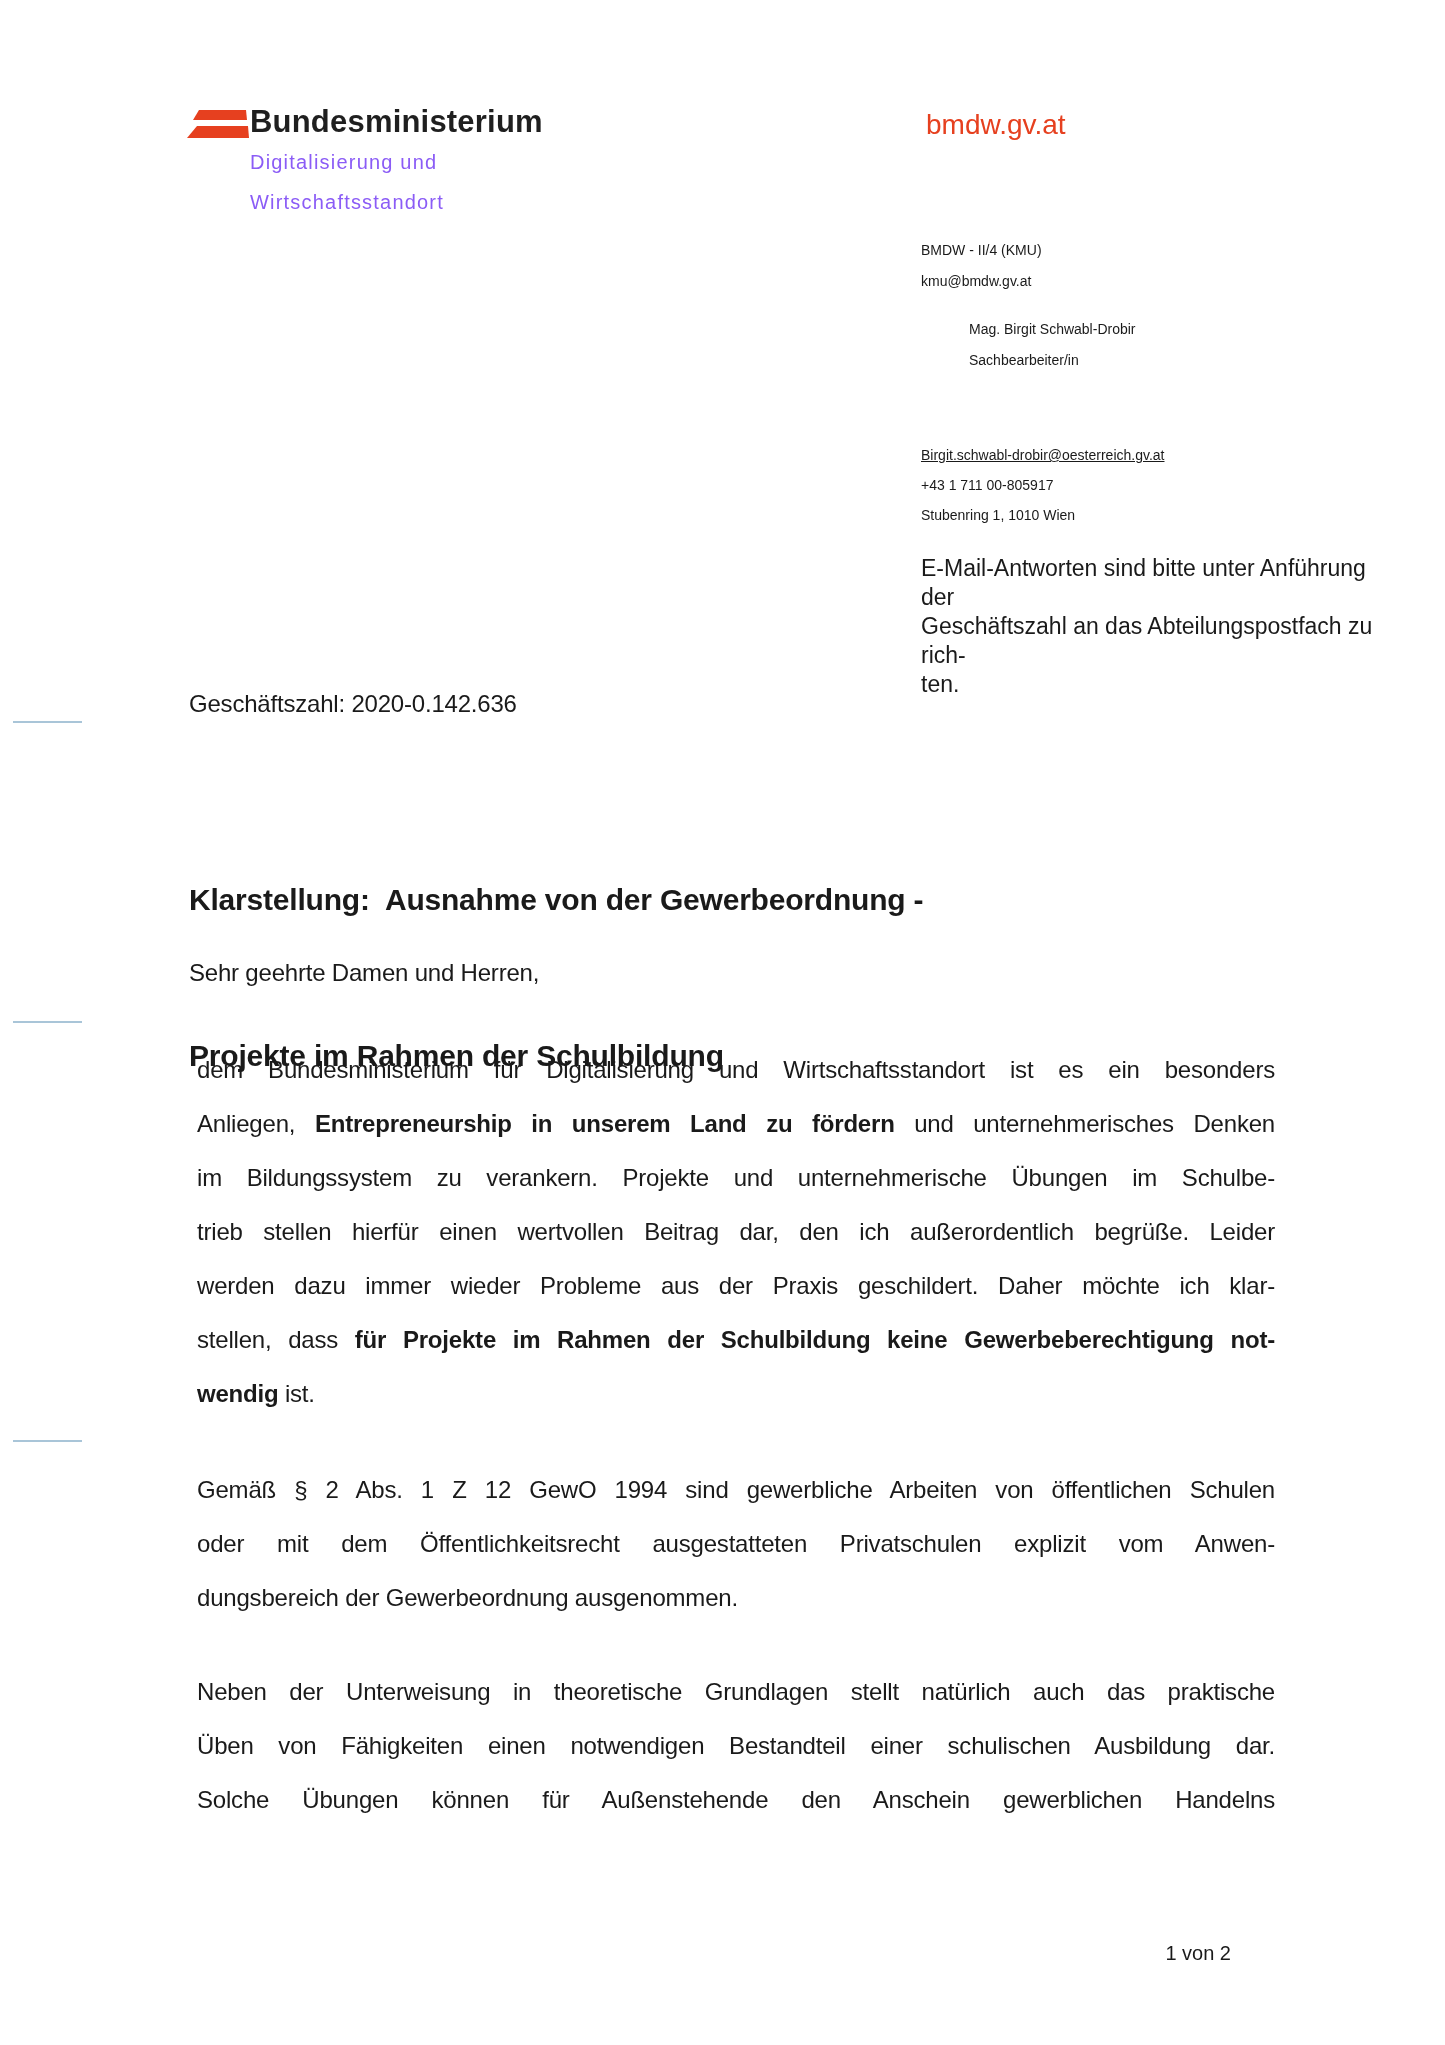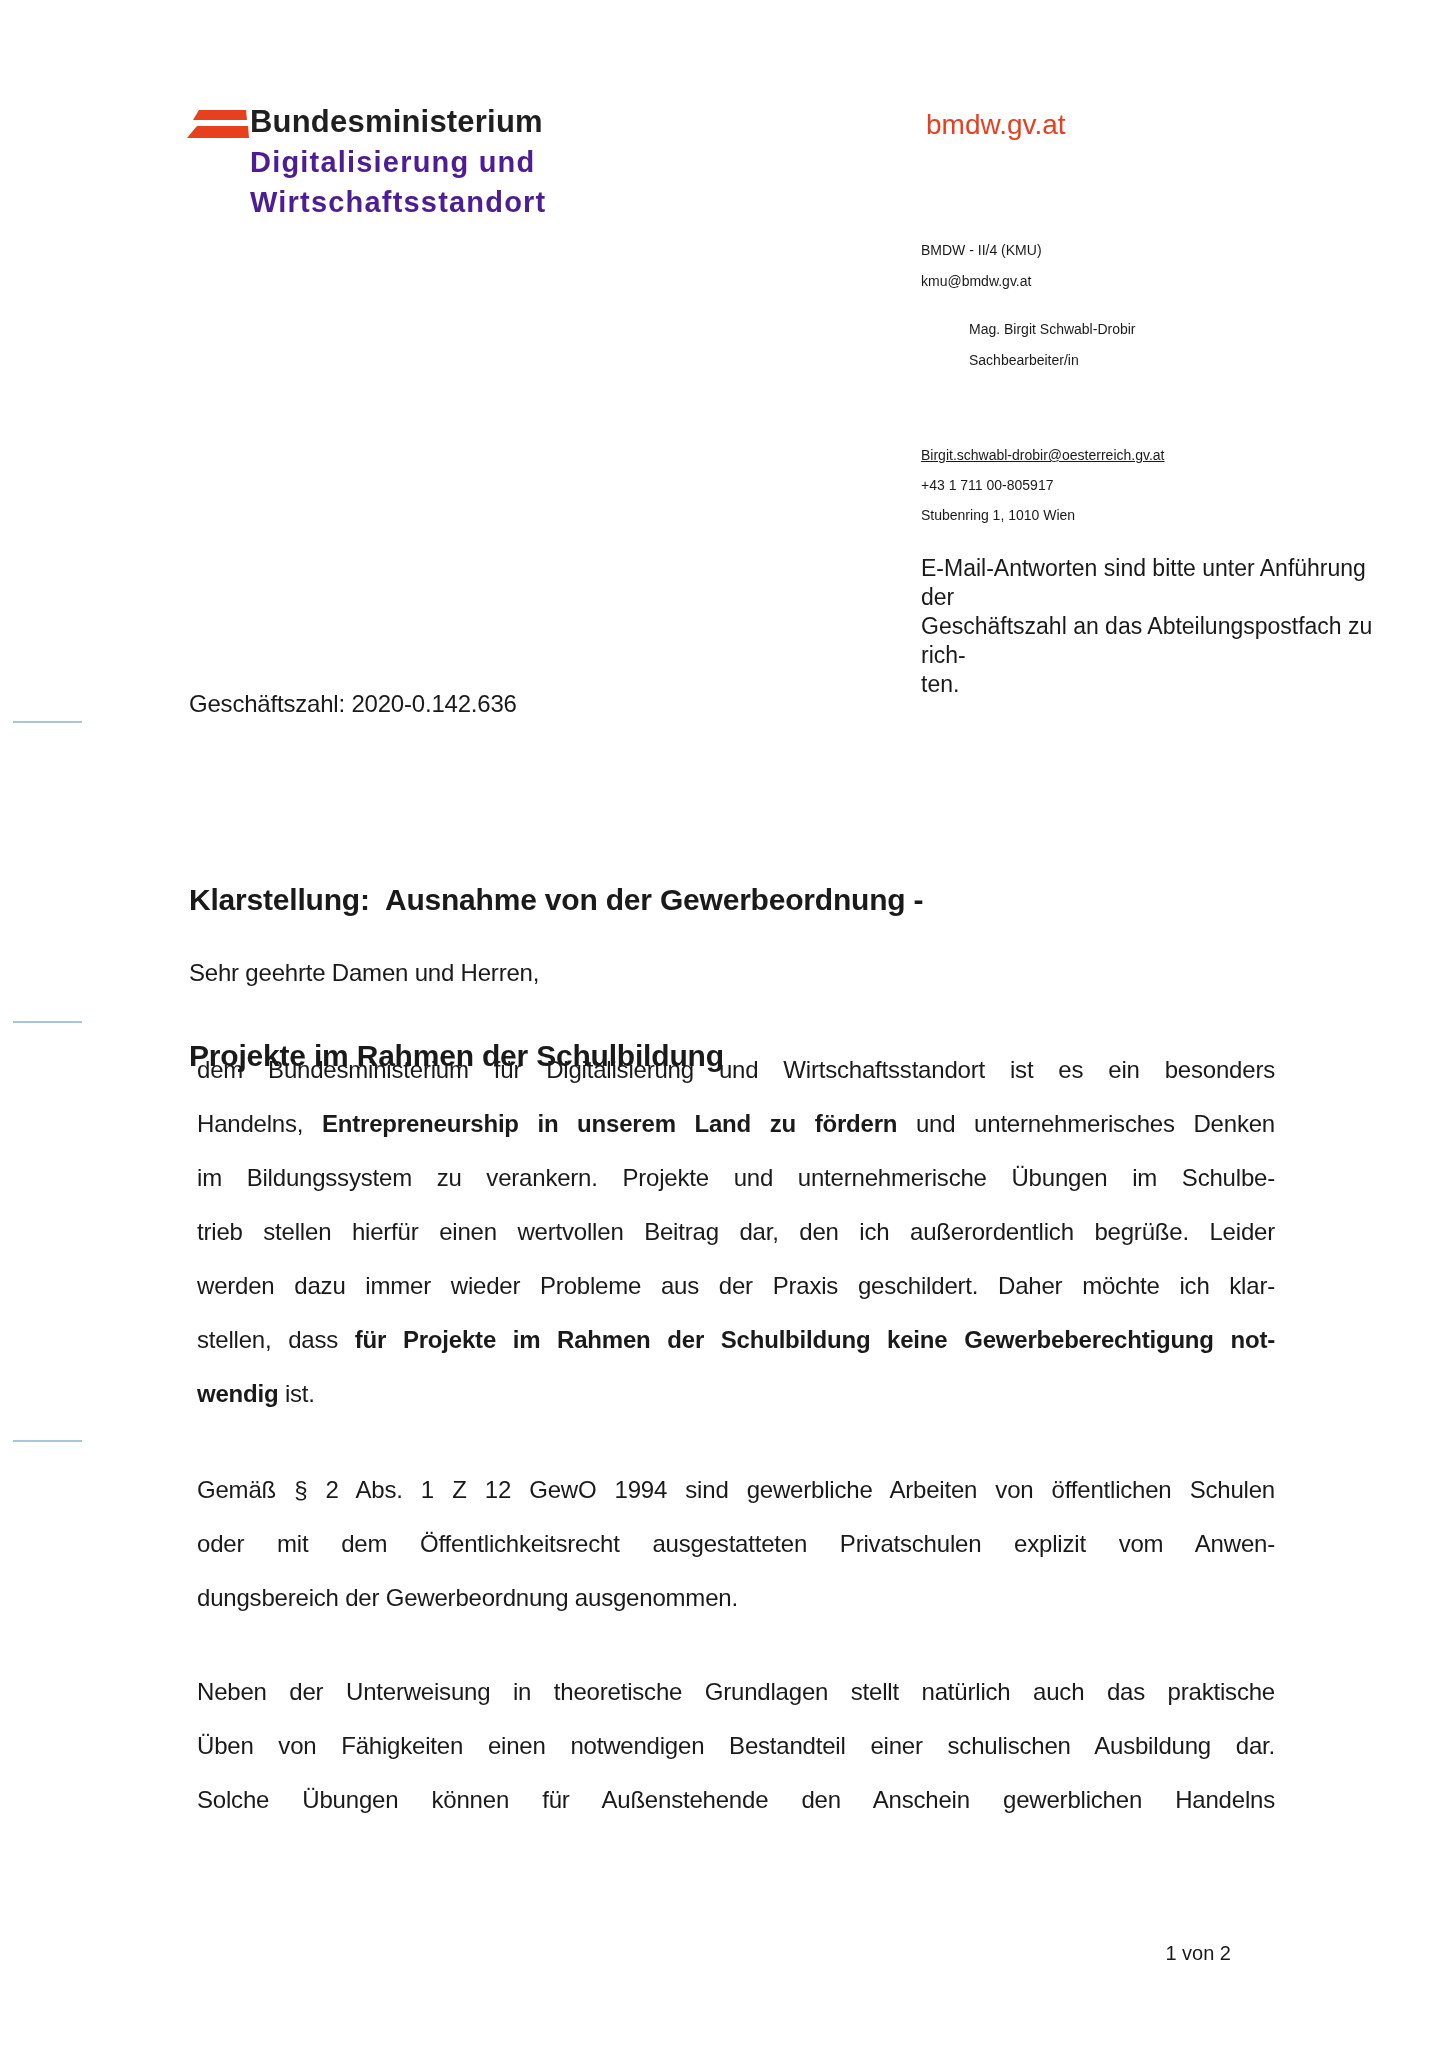--- a/index.html
+++ b/index.html
@@ -13,21 +13,21 @@
   }
   
   .fold-mark{position:absolute;left:13px;width:69px;height:2px;background:var(--fold-color,#a9c5d8);}
   .fm1{top:721px;} .fm2{top:1021px;} .fm3{top:1440px;}
 
   
   .logo{position:absolute;left:187px;top:108px;}
   .flag{position:absolute;left:0;top:0;}
   .logo-text{position:absolute;left:63px;top:-6px;width:600px;}
   .logo-name{font-size:31px;font-weight:bold;line-height:40px;color:#1f1f1f;letter-spacing:0.2px;}
-  .logo-sub{font-size:29px;font-weight:bold;line-height:40px;color:#4c1d95;letter-spacing:1.2px;}
+  .logo-sub{font-size:20px;font-weight:normal;line-height:40px;color:#8b5cf6;letter-spacing:1.2px;}
 
   .site{position:absolute;left:926px;top:105px;font-size:28px;line-height:40px;color:var(--brand-red,#e6401f);}
 
   
   .cblock{position:absolute;left:921px;width:470px;font-size:14px;line-height:31px;color:#1a1a1a;}
   .cb1{top:235px;} .cb2{top:314px;margin-left:48px;} .cb3{top:440px;line-height:30px;}
   .cb4{top:554px;font-size:23px;line-height:29px;}
   .u{text-decoration:underline;}
 
   
@@ -97,21 +97,21 @@
   <div class="title">
     <div>Klarstellung:  Ausnahme von der Gewerbeordnung -</div>
     <div>Projekte im Rahmen der Schulbildung</div>
   </div>
 
   <div class="salutation">Sehr geehrte Damen und Herren,</div>
 
   <div class="letter-body">
       <div class="para">
         <div class="line"><span>dem Bundesministerium für Digitalisierung und Wirtschaftsstandort ist es ein besonders</span></div>
-        <div class="line"><span>Handelns, </span><span class="b">Entrepreneurship in unserem Land zu fördern</span><span> und unternehmerisches Denken</span></div>
+        <div class="line"><span>Anliegen, </span><span class="b">Entrepreneurship in unserem Land zu fördern</span><span> und unternehmerisches Denken</span></div>
         <div class="line"><span>im Bildungssystem zu verankern. Projekte und unternehmerische Übungen im Schulbe-</span></div>
         <div class="line"><span>trieb stellen hierfür einen wertvollen Beitrag dar, den ich außerordentlich begrüße. Leider</span></div>
         <div class="line"><span>werden dazu immer wieder Probleme aus der Praxis geschildert. Daher möchte ich klar-</span></div>
         <div class="line"><span>stellen, dass </span><span class="b">für Projekte im Rahmen der Schulbildung keine Gewerbeberechtigung not-</span></div>
         <div class="line no-j"><span class="b">wendig</span><span> ist.</span></div>
       </div>
       <div class="para">
         <div class="line"><span>Gemäß § 2 Abs. 1 Z 12 GewO 1994 sind gewerbliche Arbeiten von öffentlichen Schulen</span></div>
         <div class="line"><span>oder mit dem Öffentlichkeitsrecht ausgestatteten Privatschulen explizit vom Anwen-</span></div>
         <div class="line no-j"><span>dungsbereich der Gewerbeordnung ausgenommen.</span></div>

